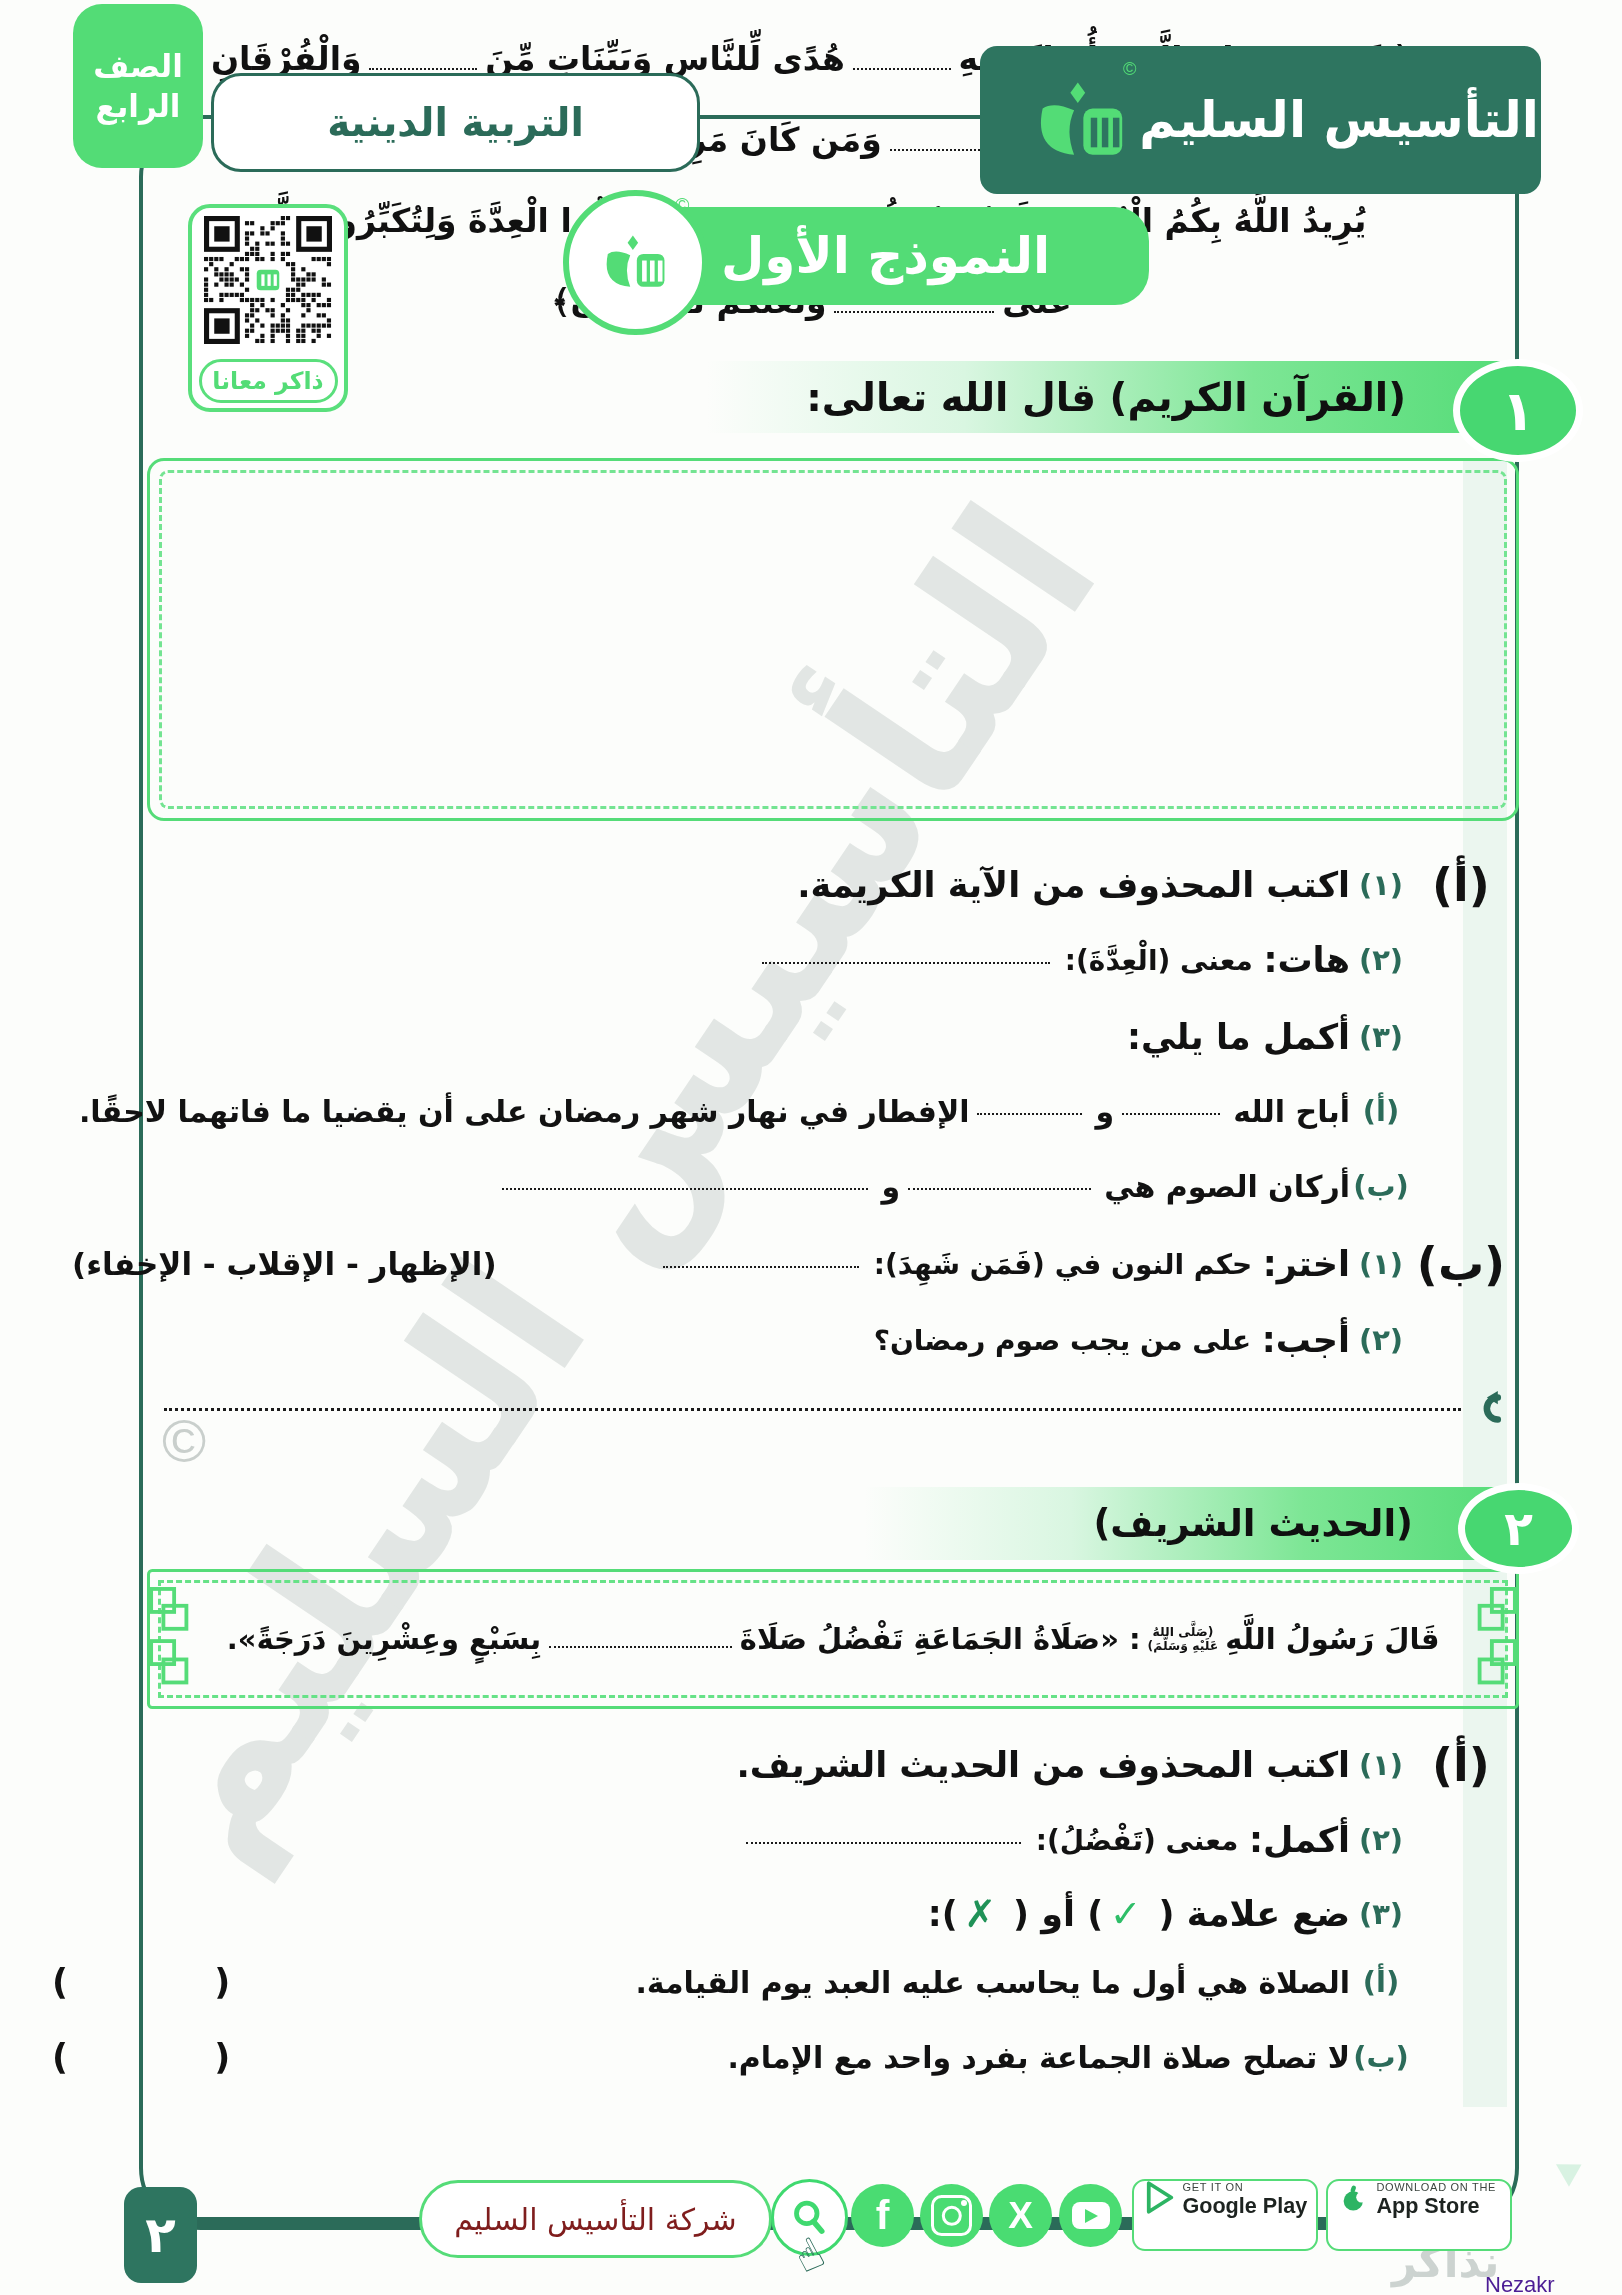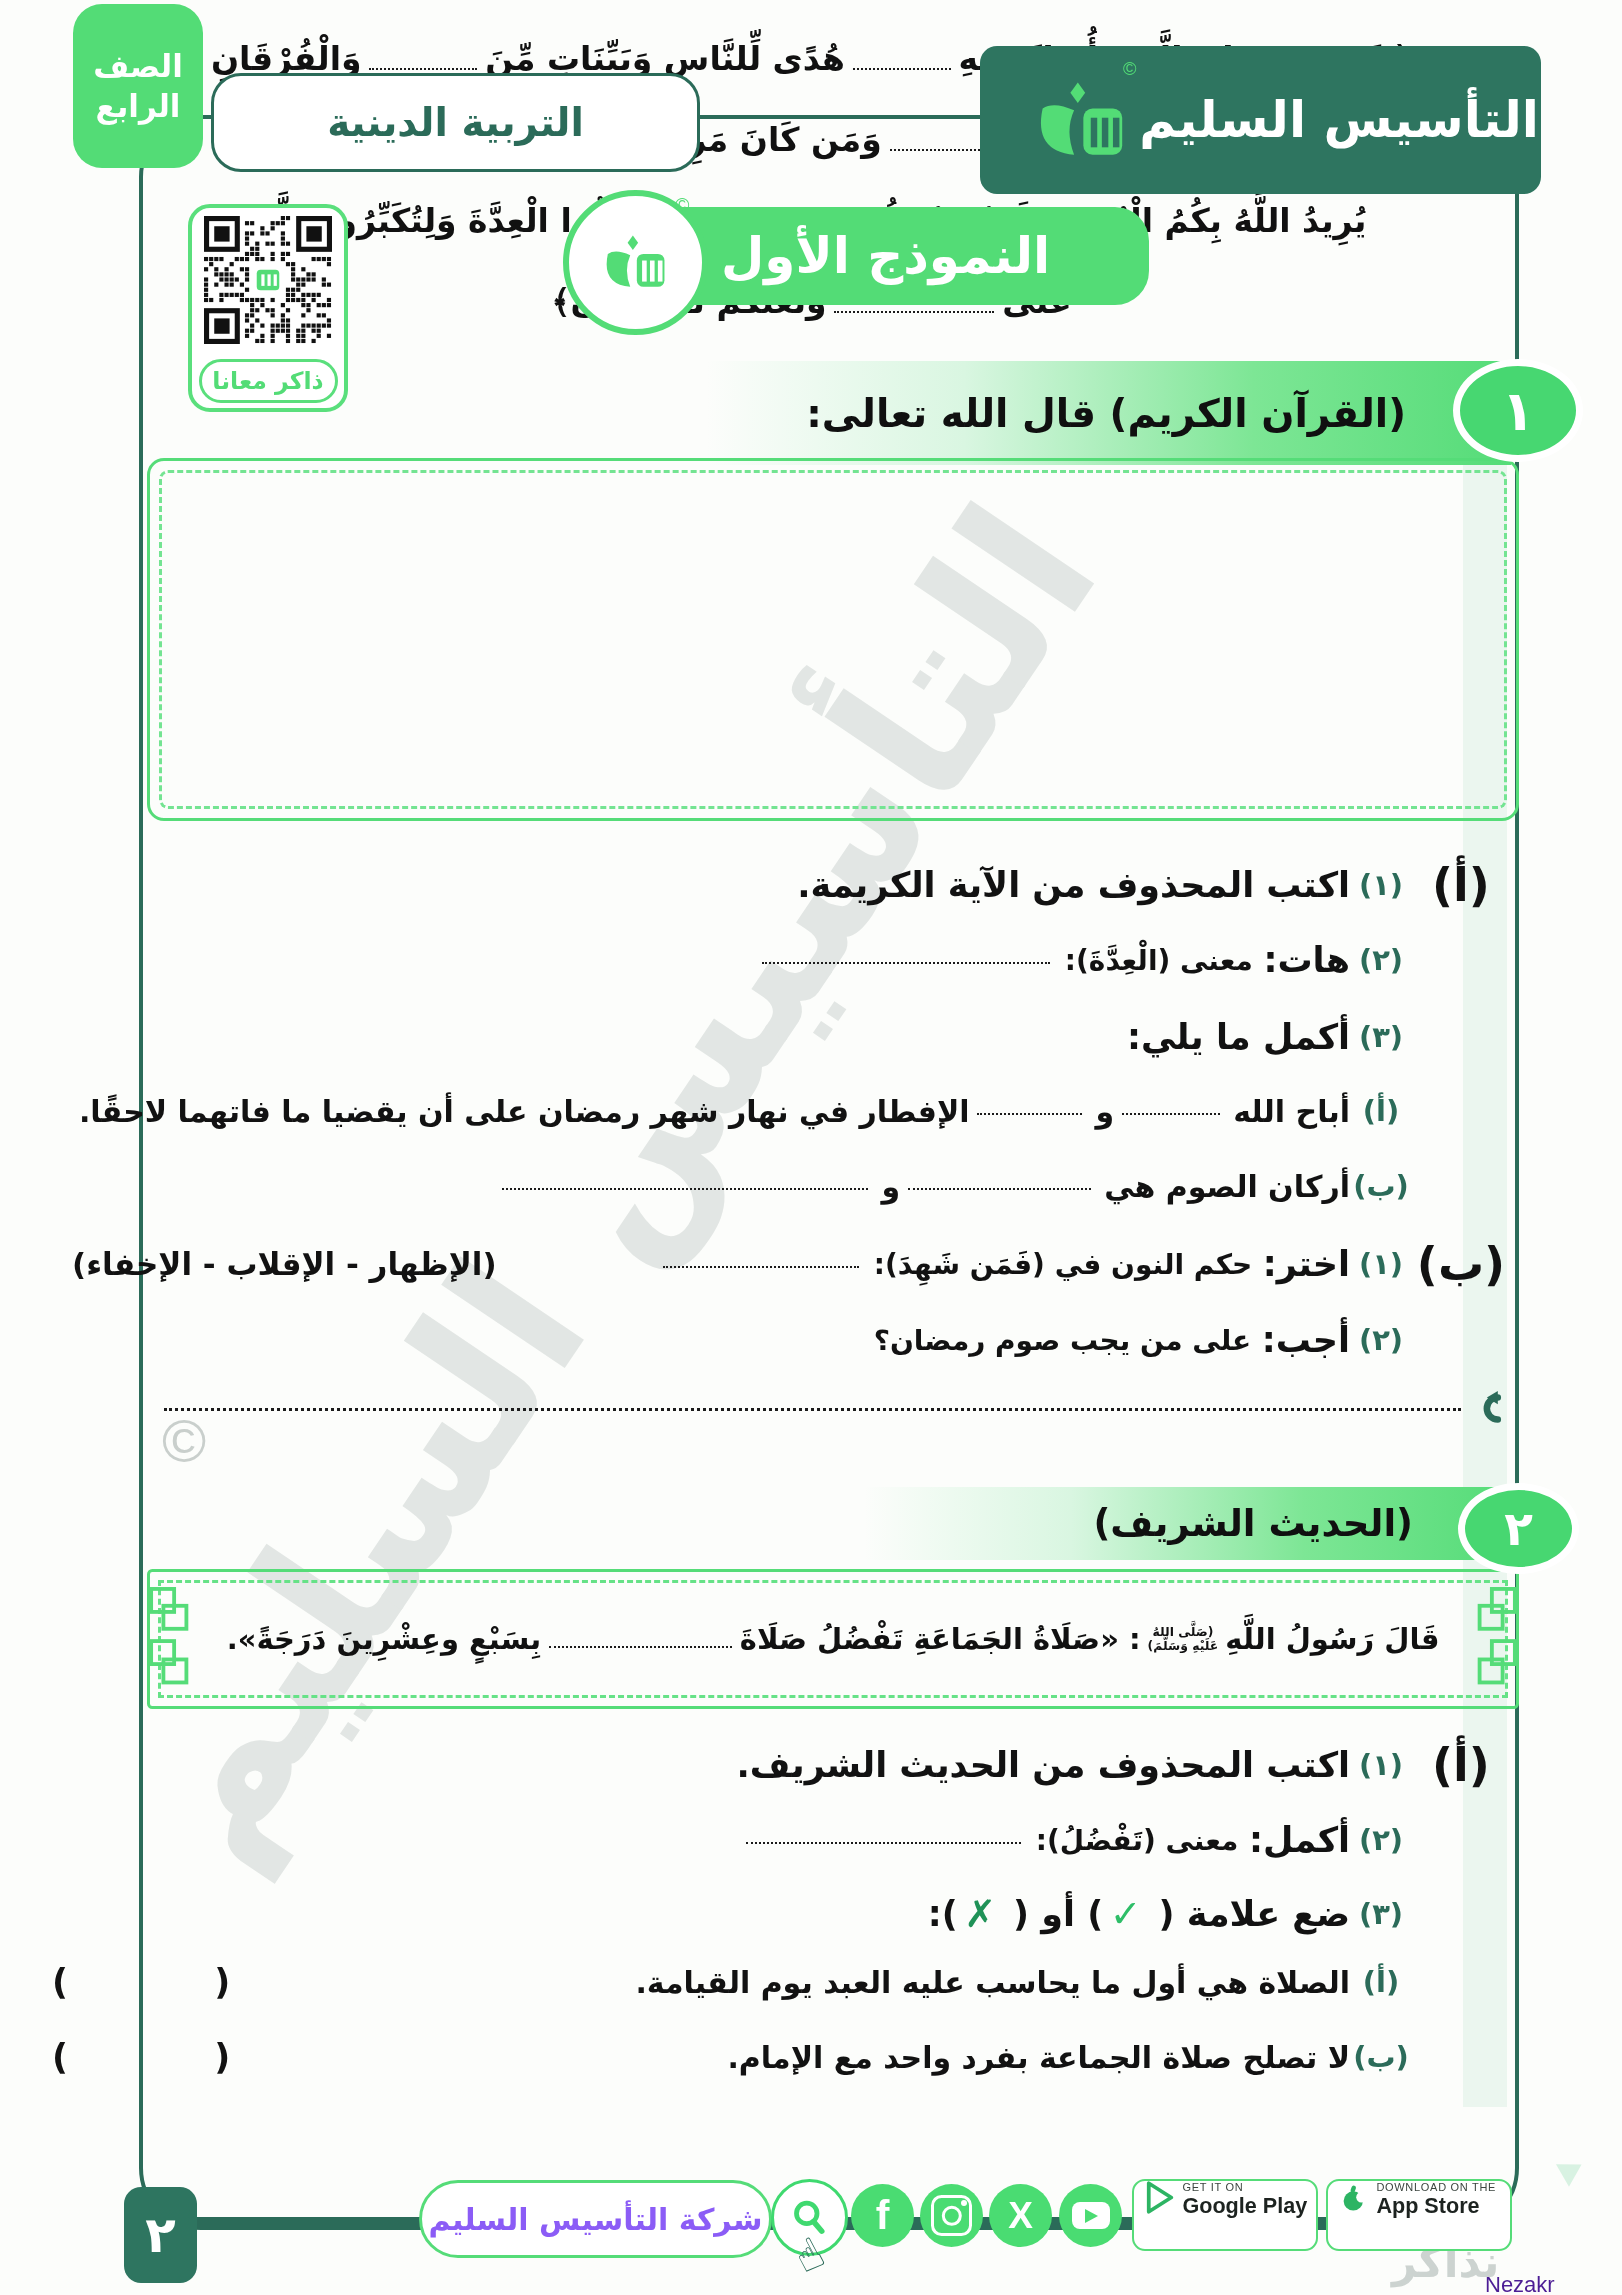--- a/index.html
+++ b/index.html
@@ -31,21 +31,21 @@
   
   #model{left:648px;top:207px;width:501px;height:98px;background:#53DC76;border-radius:34px;z-index:4;
          display:flex;align-items:center;justify-content:center;color:#fff;font-weight:bold;
          font-size:50px;direction:rtl;padding-right:26px;box-sizing:border-box;}
   #model-circle{left:563px;top:190px;width:133px;height:133px;background:#fff;border:6.5px solid #53DC76;
                 border-radius:50%;z-index:5;display:flex;align-items:center;justify-content:center;}
   #model-copy{left:675px;top:194px;color:#53DC76;font-size:19.6px;z-index:6;font-family:"Liberation Sans",sans-serif;}
   
   .band{background:linear-gradient(to left,#55DC78 0%,#7de695 32%,#d9f6e1 68%,rgba(255,255,255,0) 100%);
         z-index:2;direction:rtl;display:flex;align-items:center;color:#101010;font-weight:bold;}
-  #band1{left:707px;top:361px;width:804px;height:104px;font-size:39px;padding-right:105px;box-sizing:border-box;}
+  #band1{left:707px;top:361px;width:804px;height:72px;font-size:39px;padding-right:105px;box-sizing:border-box;}
   #band2{left:864px;top:1487px;width:647px;height:73px;font-size:37px;padding-right:98px;box-sizing:border-box;}
   .qcircle{border-radius:50%;background:#47D771;border:7.9px solid #fff;z-index:6;display:flex;
            align-items:center;justify-content:center;color:#fff;font-weight:bold;}
   #qc1{left:1453px;top:359px;width:116px;height:89px;font-size:55px;}
   #qc2{left:1458px;top:1483px;width:107px;height:77px;font-size:47px;}
   
   #versebox{left:147px;top:458px;width:1366px;height:357px;border:3.9px solid #55DC78;border-radius:17px;z-index:2;}
   #versebox .inner{position:absolute;left:9.2px;top:9.2px;right:9.2px;bottom:9.2px;
                    border:3.3px dashed #74E492;border-radius:9.2px;}
   #verselines{position:absolute;left:26px;top:18.3px;right:26px;direction:rtl;text-align:center;
@@ -75,21 +75,21 @@
   .cross{color:#1F9257;font-size:38px;font-weight:bold;margin:0 6.5px;}
   #ansrow{left:164px;right:115px;top:1387px;height:43px;position:absolute;display:flex;
           align-items:center;direction:rtl;z-index:3;}
   #ansline{flex:1;border-bottom:3.3px dotted #1b1b1b;height:2.6px;margin-right:11.8px;}
   
   #fbar{left:194px;top:2217px;width:1318px;height:10.5px;background:#2B6B59;z-index:4;}
   #ptab{left:124px;top:2187px;width:73px;height:96px;background:#2E7560;border-radius:17px;z-index:5;
         display:flex;align-items:center;justify-content:center;color:#fff;font-weight:bold;font-size:50px;}
   #companypill{left:419px;top:2180px;width:347px;height:72px;background:#fff;border:3.3px solid #55DC78;
                border-radius:654px;z-index:5;display:flex;align-items:center;justify-content:center;
-               color:#8b5cf6;font-weight:bold;font-size:30px;direction:rtl;text-align:right;}
+               color:#7f1d1d;font-weight:normal;font-size:30px;direction:rtl;text-align:right;}
   .soc{position:absolute;top:2184px;width:63px;height:63px;border-radius:50%;background:#4ADC72;z-index:5;
        display:flex;align-items:center;justify-content:center;color:#fff;
        font-family:"Liberation Sans",sans-serif;font-weight:bold;}
   #searchcirc{left:771px;top:2179px;width:71px;height:71px;border-radius:50%;background:#fff;
               border:3.9px solid #3FD96F;z-index:5;display:flex;align-items:center;justify-content:center;}
   #hand{left:796px;top:2230px;color:#2B6B59;font-size:43px;z-index:6;transform:rotate(-28deg);}
   .badge{position:absolute;top:2179px;width:186px;height:72px;background:#fff;border:2.6px solid #55DC78;
          border-radius:13px;z-index:5;display:flex;align-items:flex-start;padding-left:10.5px;box-sizing:border-box;
          font-family:"Liberation Sans",sans-serif;}
   .badge .txt{margin-left:7.9px;}

